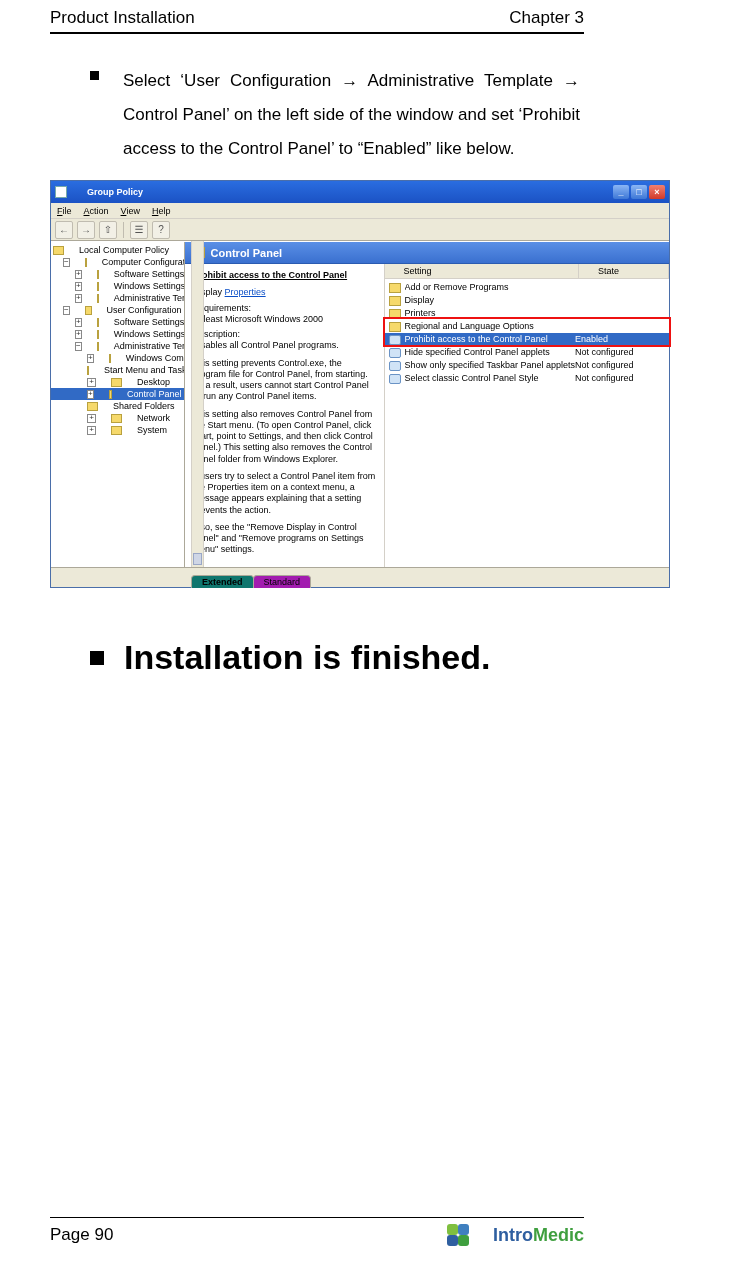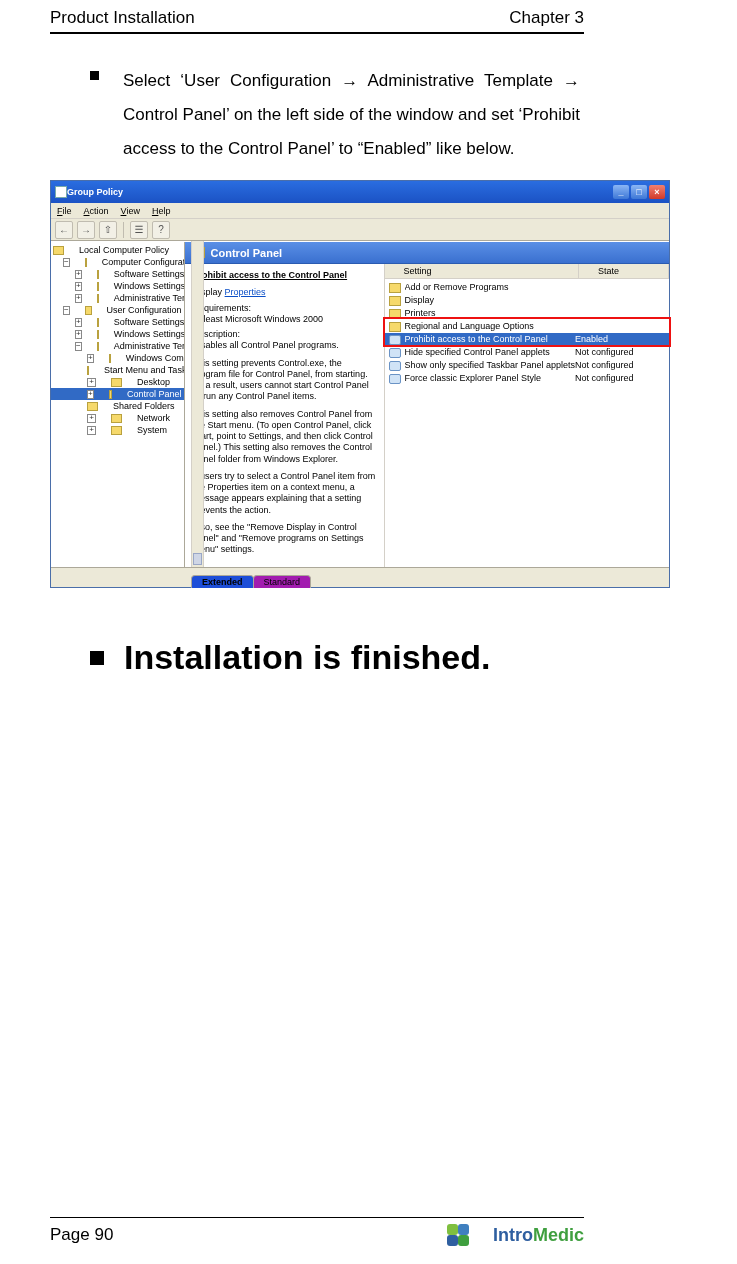--- a/index.html
+++ b/index.html
@@ -65,21 +65,21 @@
   .titlebar {
     height: 22px;
     background: linear-gradient(#2a6de0, #1b52c4);
     color: #fff;
     display: flex;
     align-items: center;
     padding: 0 4px;
     font-weight: bold;
     justify-content: space-between;
   }
-  .titlebar-left { display: flex; align-items: center; gap: 0; }
+  .titlebar-left { display: flex; align-items: center; gap: 20px; }
   .winbtns { display: flex; gap: 2px; }
   .winbtn { width: 16px; height: 14px; border-radius: 2px; display: flex; align-items: center; justify-content: center; font-size: 9px; }
   .winbtn.min, .winbtn.max { background: linear-gradient(#8bb6f5,#3d77d6); }
   .winbtn.close { background: linear-gradient(#f08070,#d23a2a); }
   .menubar { height: 16px; background: #ece9d8; padding: 0 6px; display: flex; gap: 12px; align-items: center; border-bottom: 1px solid #d4d0c8; }
   .menubar span:first-letter { text-decoration: underline; }
   .toolbar { height: 22px; background: #ece9d8; display: flex; align-items: center; gap: 4px; padding: 0 4px; border-bottom: 1px solid #aca899; }
   .tbtn { width: 18px; height: 18px; border: 1px solid #c0bcb0; background: #f2f0e6; border-radius: 2px; display:flex;align-items:center;justify-content:center; font-size:10px; color:#555;}
   .tsep { width: 1px; height: 16px; background: #c0bcb0; margin: 0 2px; }
   .body-area { flex: 1; display: flex; background: #fff; border-top: 1px solid #fff; }
@@ -111,21 +111,21 @@
   .list-body { flex:1; position:relative; padding:2px 0; }
   .list-row { display:flex; align-items:center; padding:0 4px; line-height:13px; }
   .list-row .icon { width:12px; height:10px; background:#f6d96b; border:1px solid #b9a13e; margin-right:4px; flex:0 0 auto;}
   .list-row .icon.gear { background:#d0e3f6; border-color:#6a93c5; border-radius:2px;}
   .list-row .name { flex:1; white-space:nowrap; overflow:hidden; }
   .list-row .state { width:90px; white-space:nowrap; }
   .list-row.selected { background:#316ac5; color:#fff; }
   .highlight-box { position:absolute; border:2px solid #e11; pointer-events:none; }
   .tabs-row { height:20px; display:flex; align-items:flex-end; border-top:1px solid #aca899; background:#ece9d8; padding-left:140px;}
   .tab { padding:1px 10px; border:1px solid #aca899; border-bottom:none; background:#a21caf; border-top-left-radius:4px; border-top-right-radius:4px; margin-right:-1px; font-size:9px; position:relative; top:1px;}
-  .tab.active { background:#1d4ed8; font-weight:bold; }
+  .tab.active { background:#0f766e; font-weight:bold; }
   .tree-scroll-gutter { position:absolute; left:140px; top:60px; bottom:20px; width:13px; background:#ece9d8; border-left:1px solid #d4d0c8; border-right:1px solid #d4d0c8;}
   .scroll-thumb { position:absolute; left:1px; right:1px; height:12px; background:#cfd6e6; border:1px solid #9aa7c7; bottom:2px; }
 
   .big-bullet-row {
     display: flex;
     align-items: center;
     margin-top: 50px;
     margin-left: 40px;
   }
   .big-bullet-square {
@@ -339,21 +339,21 @@
                     <span class="name">Hide specified Control Panel applets</span>
                     <span class="state">Not configured</span>
                   </div>
                 <div class="list-row">
                     <span class="icon gear"></span>
                     <span class="name">Show only specified Taskbar Panel applets</span>
                     <span class="state">Not configured</span>
                   </div>
                 <div class="list-row">
                     <span class="icon gear"></span>
-                    <span class="name">Force classic Explorer Panel Style</span>
+                    <span class="name">Select classic Control Panel Style</span>
                     <span class="state">Not configured</span>
                   </div>
                 <div class="highlight-box" style="left:-2px; right:-2px; top:38px; height:30px;"></div>
               </div>
             </div>
           </div>
         </div>
       </div>
 
       <div class="tree-scroll-gutter">

